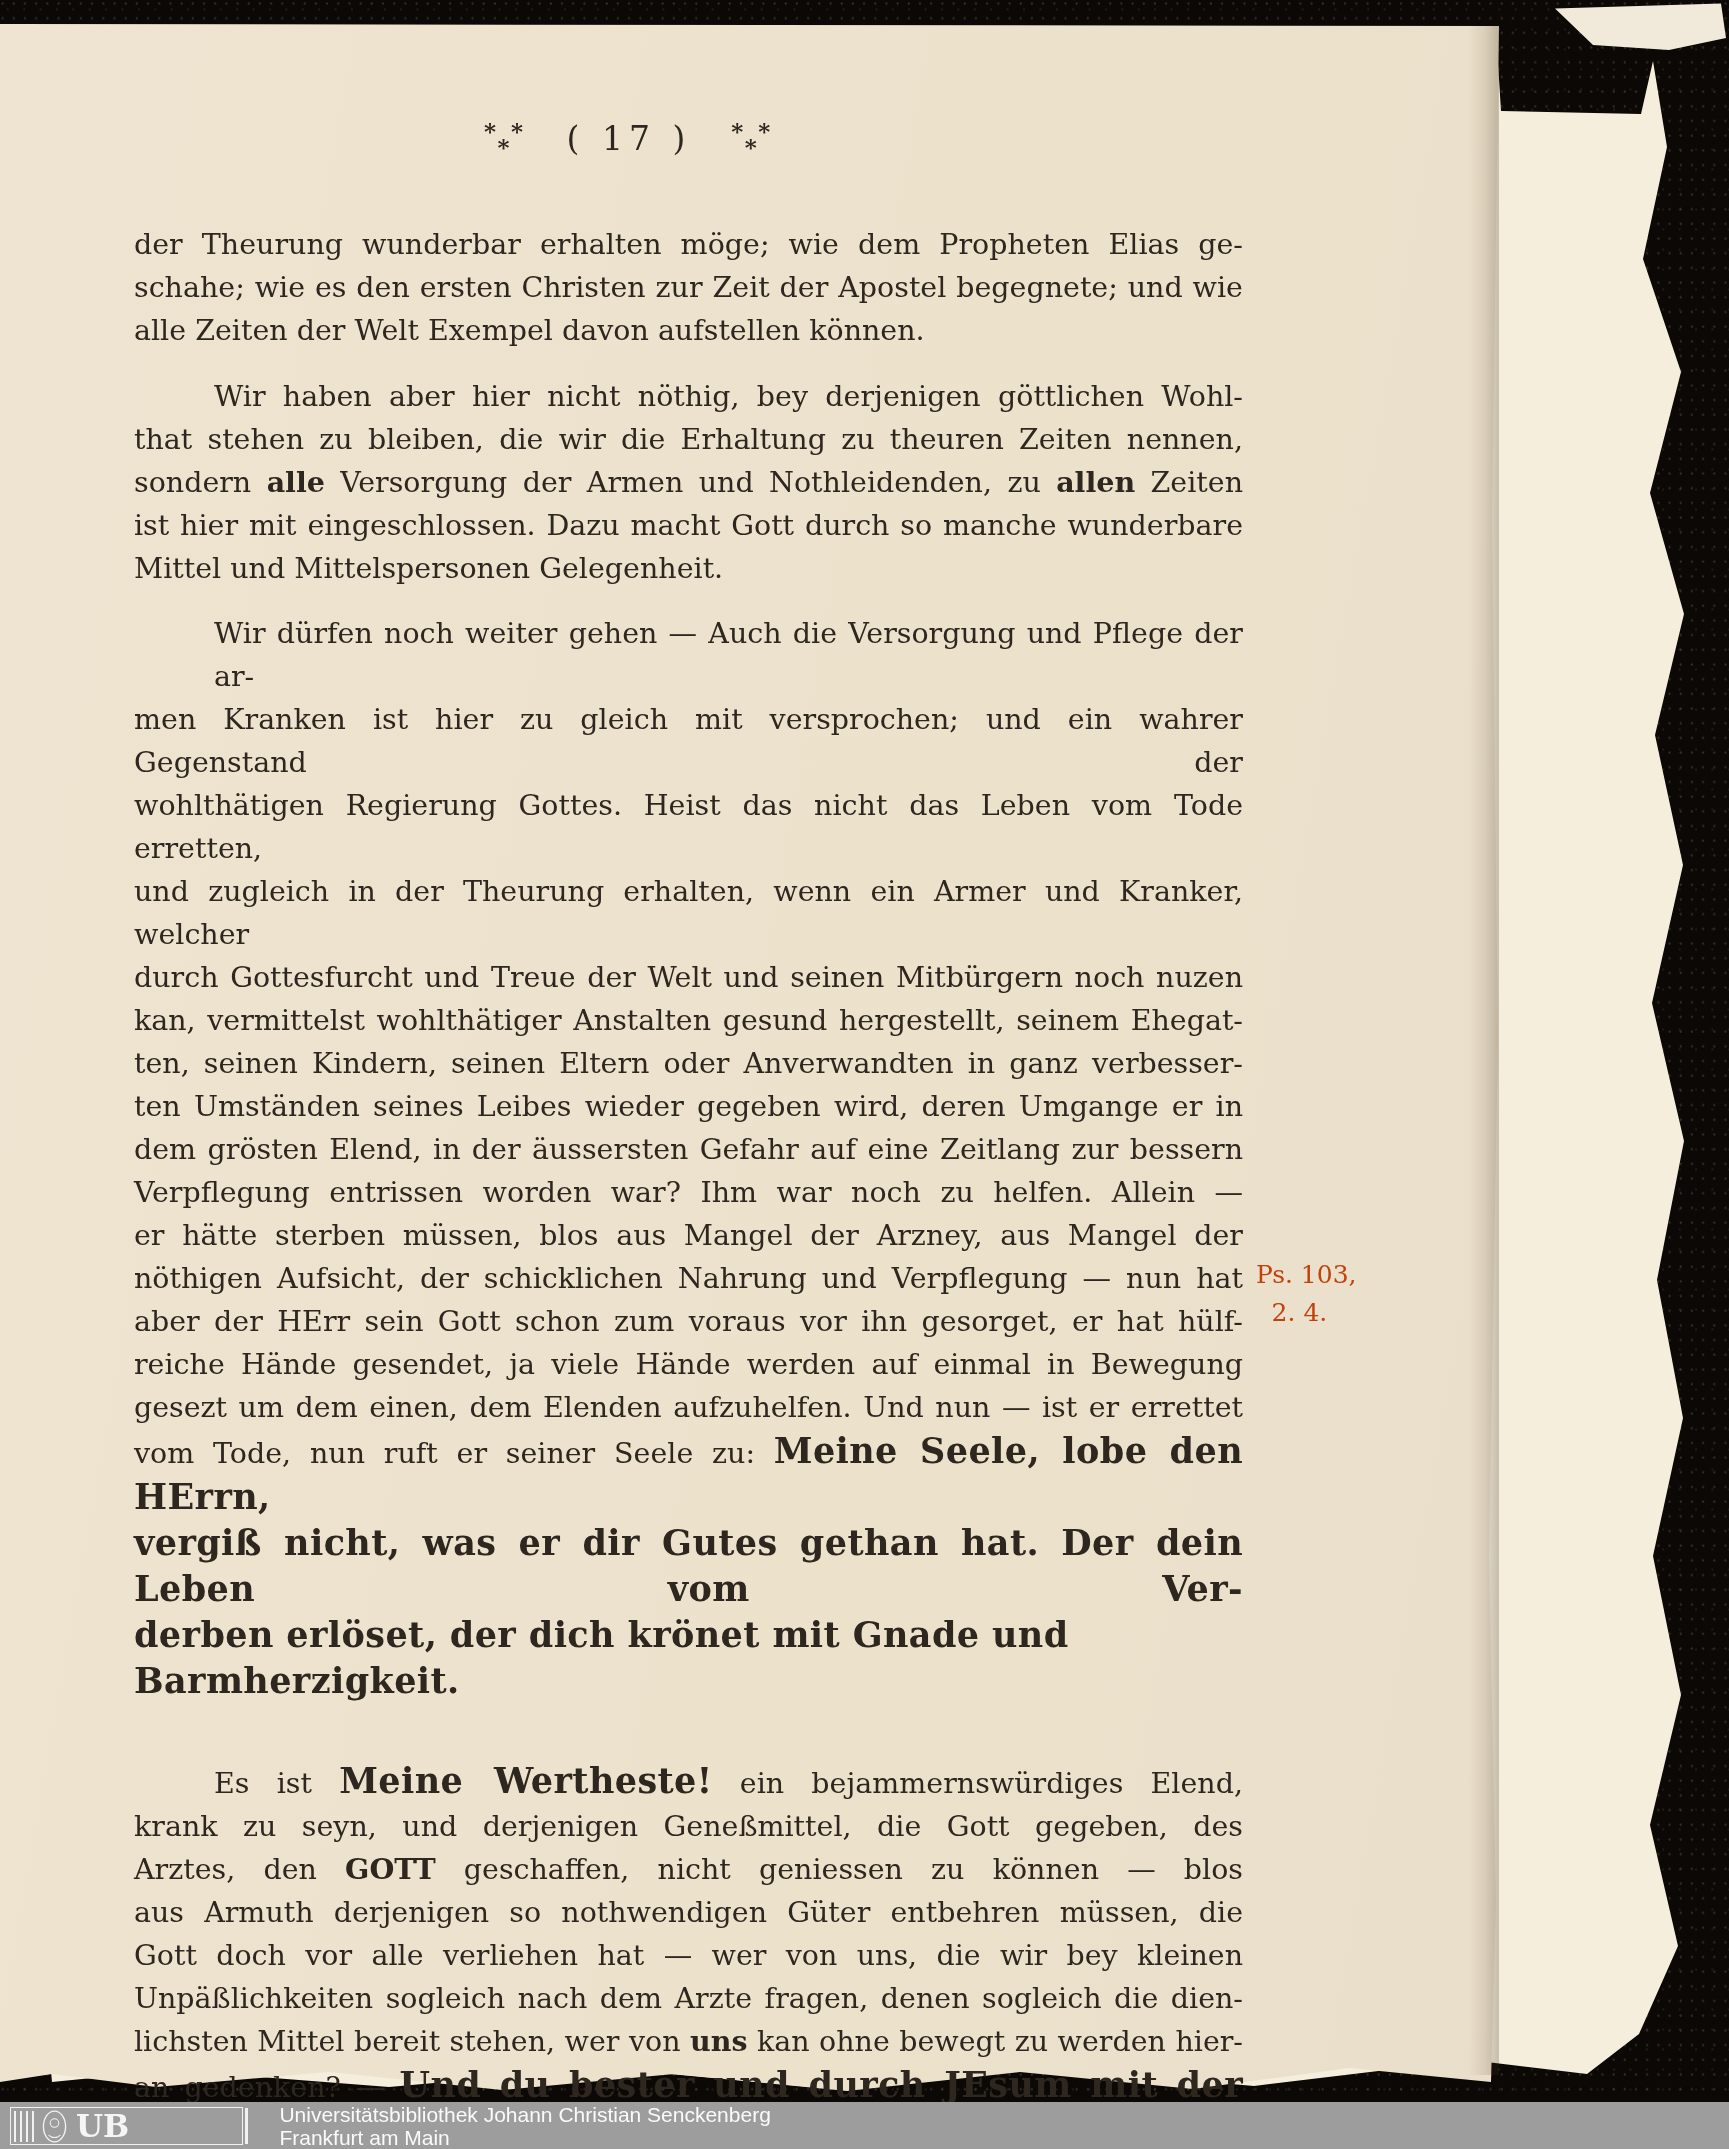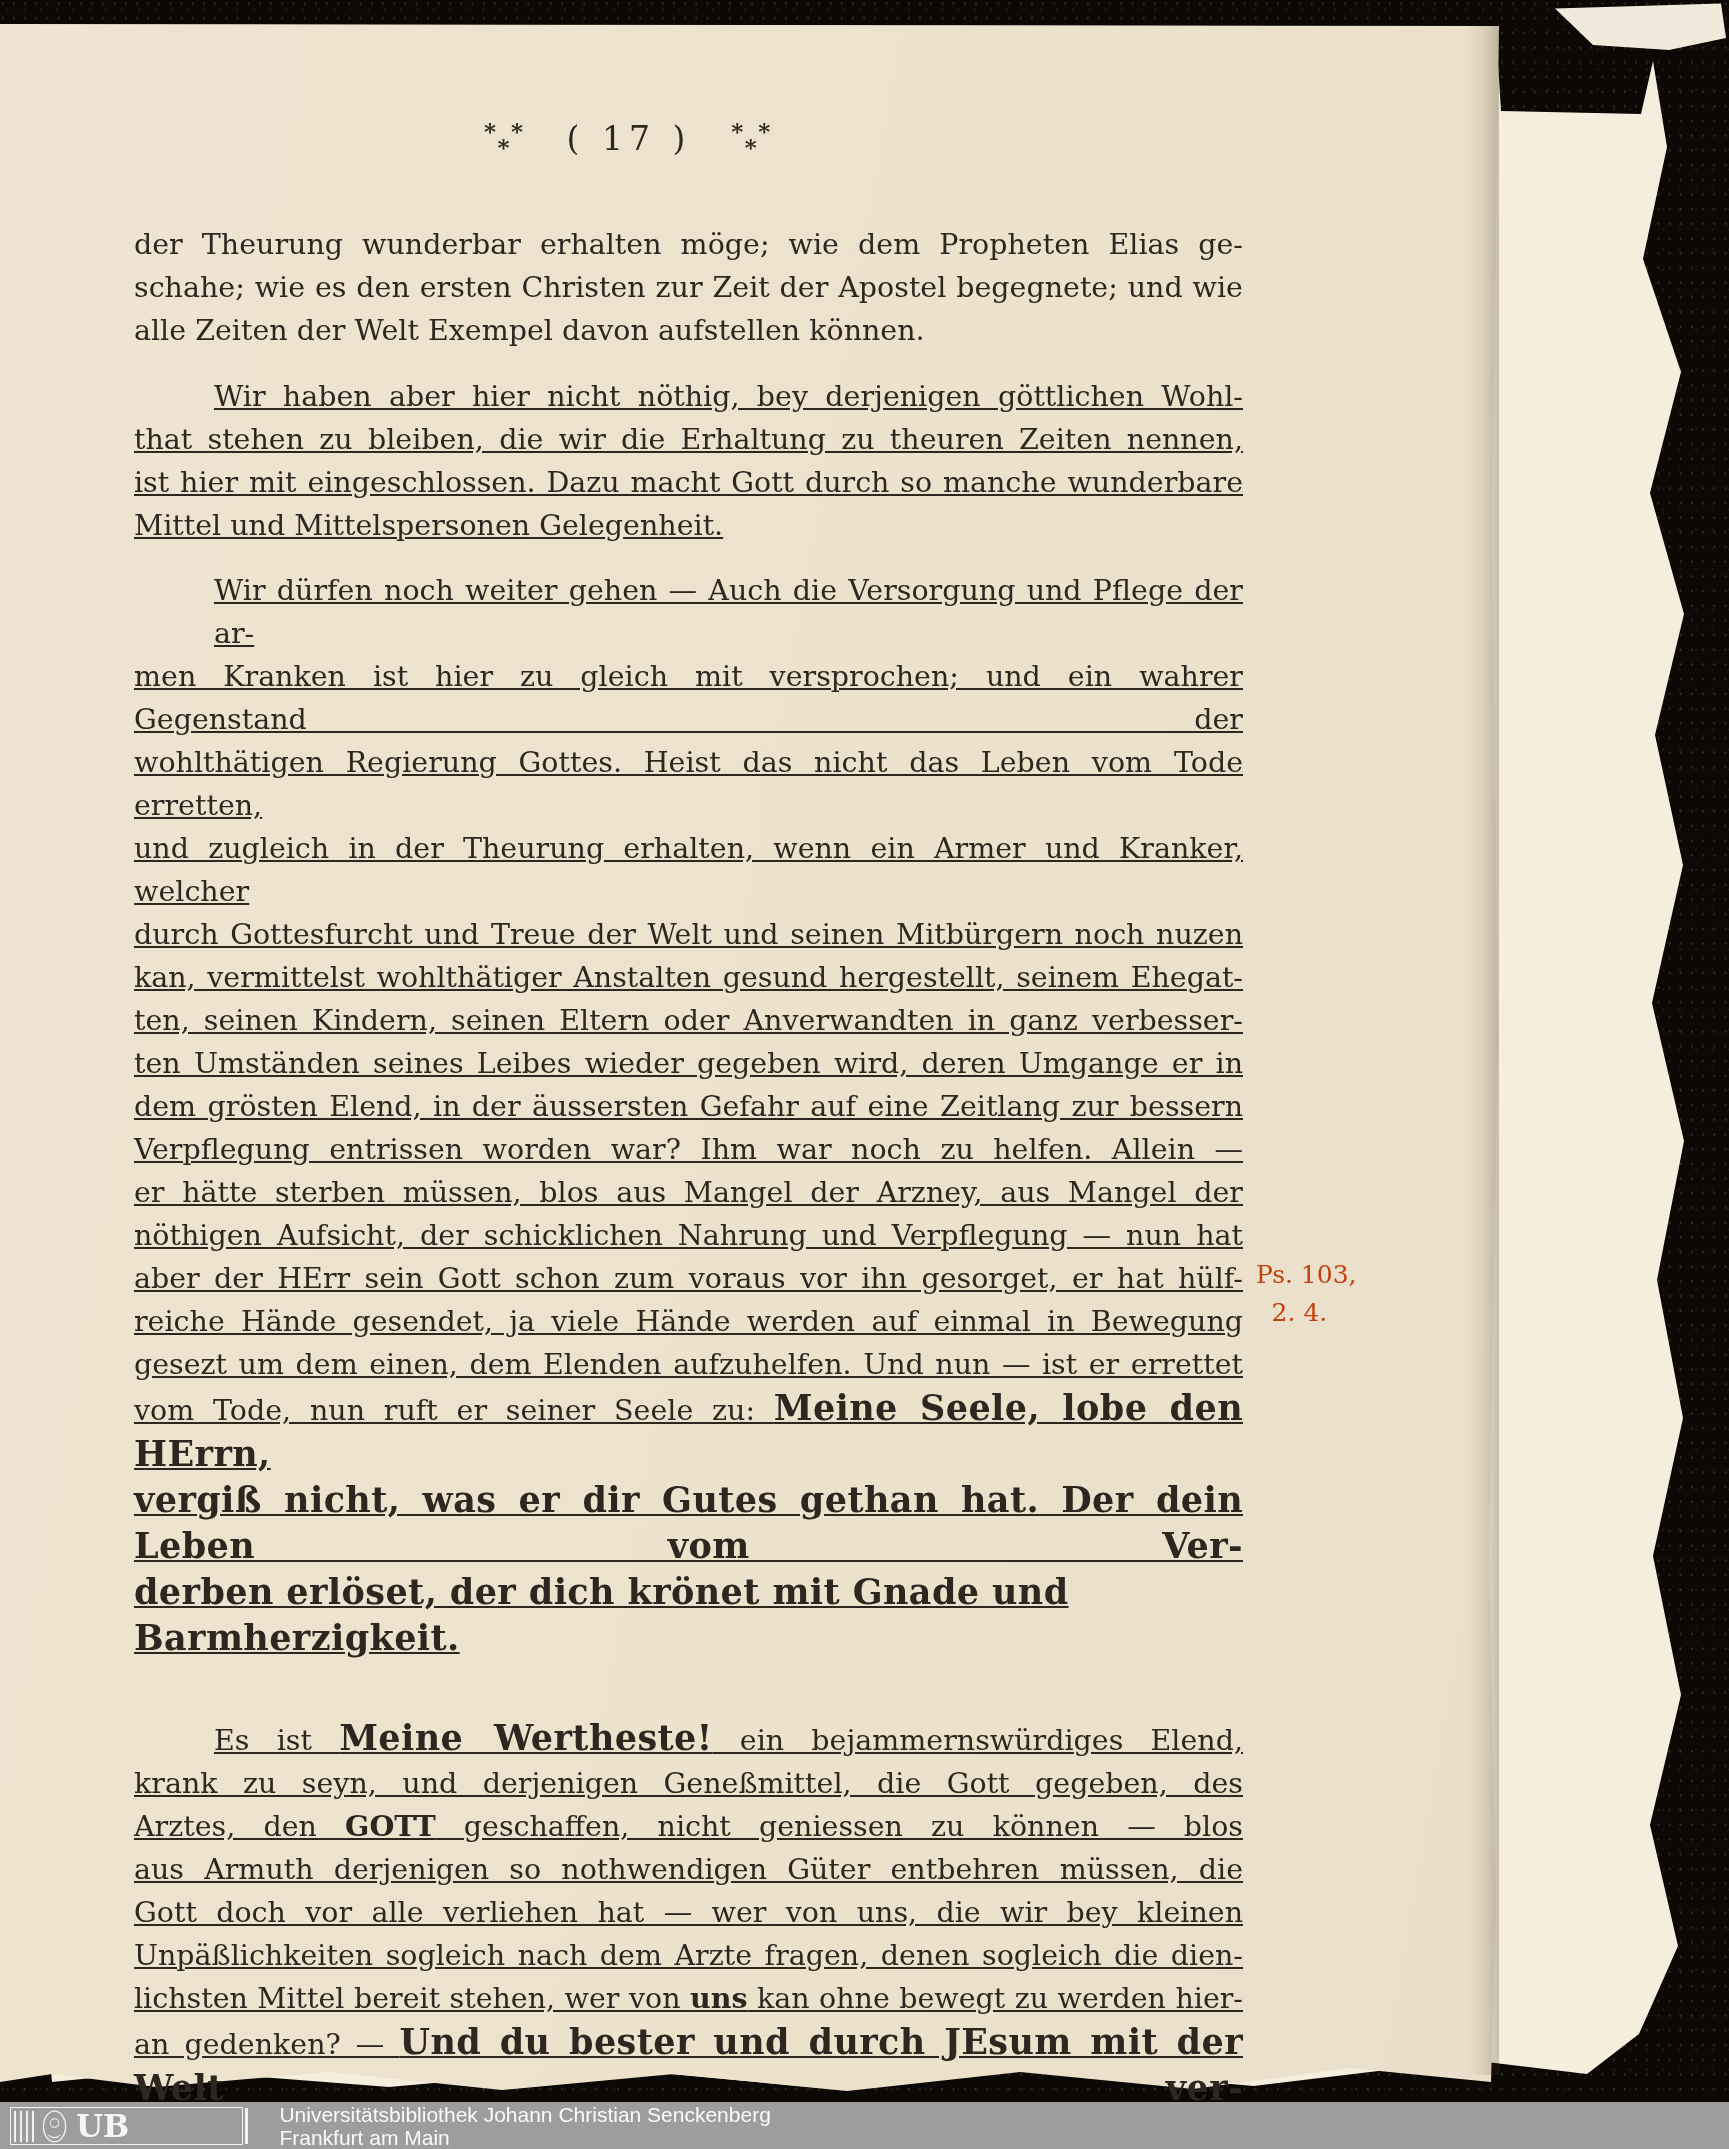--- a/index.html
+++ b/index.html
@@ -49,21 +49,21 @@
   }
   .asterism{display:flex;flex-direction:column;align-items:center;line-height:15.6px;
     font-size:23px;letter-spacing:3.5px;font-weight:bold;}
   .page-number{font-size:33px;letter-spacing:6px;}
   
   .text-col{
     position:absolute;left:134px;top:223px;width:1109px;
     color:#2e2720;font-size:28.5px;line-height:43px;
   }
   .para{margin:0;}
-  .para + .para{margin-top:22.5px;text-decoration:underline;}
+  .para + .para{margin-top:22.5px;}
   .para.gap-big{margin-top:54px;}
   .line{text-align:justify;text-align-last:justify;white-space:normal;}
   .line.indent{padding-left:80px;}
   .line.last{text-align:left;text-align-last:auto;}
   .seg-b{font-weight:bold;}
   .seg-big{font-weight:bold;font-size:35px;letter-spacing:0.4px;}
   
   .margin-note{
     position:absolute;left:1256px;top:1256px;width:147px;
     color:#c2410c;font-size:25px;line-height:38px;
@@ -112,20 +112,21 @@
 <div class="text-col">
   <div id="body-text">
       <div class="para">
         <div class="line"><span>der Theurung wunderbar erhalten möge; wie dem Propheten Elias ge-</span></div>
         <div class="line"><span>schahe; wie es den ersten Christen zur Zeit der Apostel begegnete; und wie</span></div>
         <div class="line last"><span>alle Zeiten der Welt Exempel davon aufstellen können.</span></div>
       </div>
       <div class="para">
         <div class="line indent"><span>Wir haben aber hier nicht nöthig, bey derjenigen göttlichen Wohl-</span></div>
         <div class="line"><span>that stehen zu bleiben, die wir die Erhaltung zu theuren Zeiten nennen,</span></div>
+        <div class="line"><span>sondern </span><span class="seg-b">alle</span><span> Versorgung der Armen und Nothleidenden, zu </span><span class="seg-b">allen</span><span> Zeiten</span></div>
         <div class="line"><span>ist hier mit eingeschlossen. Dazu macht Gott durch so manche wunderbare</span></div>
         <div class="line last"><span>Mittel und Mittelspersonen Gelegenheit.</span></div>
       </div>
       <div class="para">
         <div class="line indent"><span>Wir dürfen noch weiter gehen — Auch die Versorgung und Pflege der ar-</span></div>
         <div class="line"><span>men Kranken ist hier zu gleich mit versprochen; und ein wahrer Gegenstand der</span></div>
         <div class="line"><span>wohlthätigen Regierung Gottes. Heist das nicht das Leben vom Tode erretten,</span></div>
         <div class="line"><span>und zugleich in der Theurung erhalten, wenn ein Armer und Kranker, welcher</span></div>
         <div class="line"><span>durch Gottesfurcht und Treue der Welt und seinen Mitbürgern noch nuzen</span></div>
         <div class="line"><span>kan, vermittelst wohlthätiger Anstalten gesund hergestellt, seinem Ehegat-</span></div>

